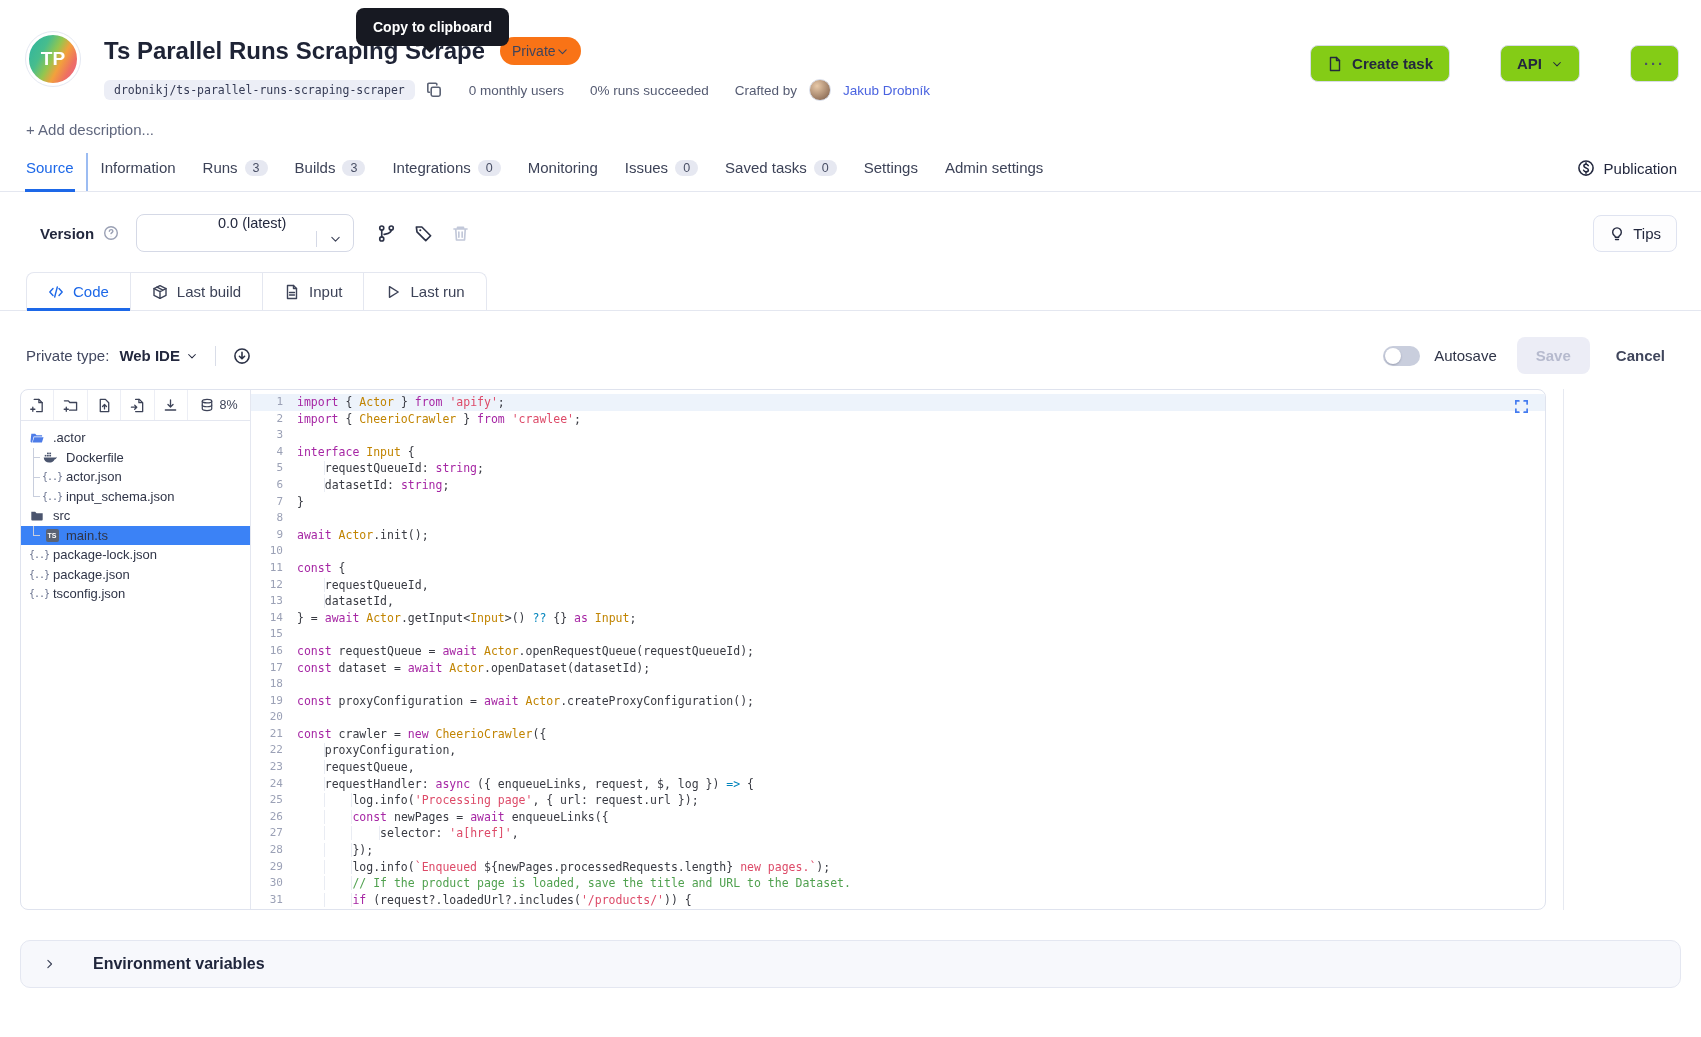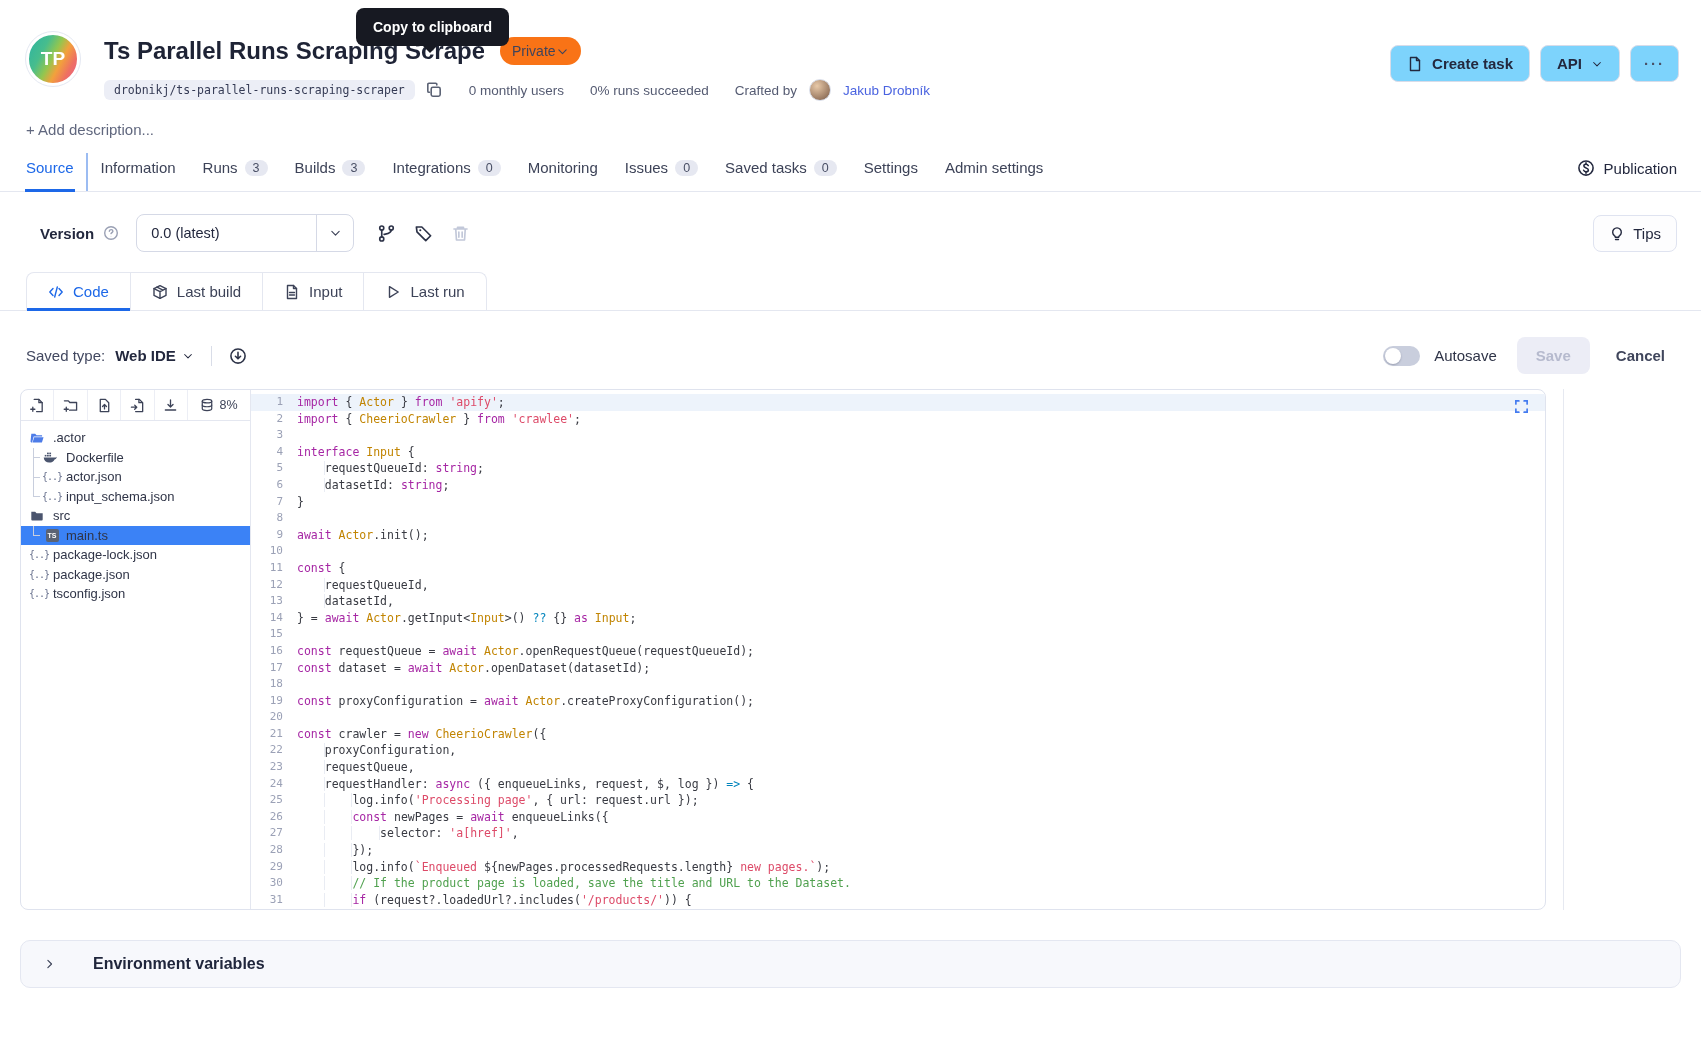--- a/index.html
+++ b/index.html
@@ -22,23 +22,23 @@
     font-size:11.5px; color:#343a54; }
   .icon16 { width:16px; height:16px; display:inline-flex; }
   .icon18 { width:18px; height:18px; display:inline-flex; }
   .copy-btn { color:#5a6173; cursor:pointer; margin-left:-2px; }
   .stat { margin-left:14px; }
   .crafted { margin-left:14px; }
   .mini-avatar { width:22px; height:22px; border-radius:50%; flex:none;
     background:radial-gradient(circle at 35% 30%, #e8c9a8, #9a7a62 70%, #6b5447); border:1px solid #d9dde8; }
   .author { color:#4a63e0; cursor:pointer; text-decoration:none; }
   .actions { margin-left:auto; display:flex; gap:10px; margin-top:13px; }
-  .btn { display:flex; align-items:center; gap:9px; background:#7dd3fc; border:1px solid #d8dce9; border-radius:8px;
+  .btn { display:flex; align-items:center; gap:9px; background:#84cc16; border:1px solid #d8dce9; border-radius:8px;
     padding:0 16px; height:37px; font-size:15px; font-weight:600; color:#23283e; cursor:pointer;
-    font-family:inherit; }
+    font-family:inherit;margin-left:40px; }
   .btn.square { padding:0 13px; letter-spacing:2px; font-weight:700; color:#4a5066; }
   .tooltip { position:absolute; left:356px; top:8px; background:#171922; color:#fff; font-size:14px; font-weight:600;
     padding:11px 17px; border-radius:8px; z-index:6; white-space:nowrap; }
   .tooltip::after { content:""; position:absolute; left:66px; bottom:-7px; border:8px solid transparent;
     border-top-color:#171922; border-bottom:none; }
   .add-desc { margin:20px 0 0 26px; font-size:15px; color:#60677e; cursor:pointer; }
 
   
   .tabbar { display:flex; align-items:flex-end; margin-top:21px; padding:0 24px 0 26px; border-bottom:1px solid #e4e7f0; }
   .tabs-list { display:flex; gap:27px; align-items:flex-end; }
@@ -49,21 +49,21 @@
   .tab.active::before { content:""; position:absolute; right:-14px; top:-6px; bottom:0; width:1.5px; background:#9cbcf2; }
   .cnt { background:#e6e8f1; border-radius:10px; padding:1px 8px; font-size:12.5px; color:#4a5066; }
   .pub { margin-left:auto; display:flex; align-items:center; gap:9px; font-size:15px; color:#23283e;
     padding-bottom:14px; cursor:pointer; }
 
   
   .vrow { display:flex; align-items:center; margin:22px 24px 0 40px; gap:9px; }
   .vlabel { font-size:15px; font-weight:600; color:#23283e; }
   .help { color:#9aa0b4; }
   .select { width:218px; height:38px; border:1px solid #d5d9e6; border-radius:8px; margin-left:8px;
-    display:flex; align-items:center; padding-left:14px; font-size:14.5px; color:#23283e; cursor:pointer; background:#fff; }
+    display:flex; align-items:center; padding-left:14px; font-size:14.5px; color:#23283e; cursor:pointer; background:#fff;flex-direction:column; }
   .select .sel-right { margin-left:auto; display:flex; align-items:center; align-self:stretch; }
   .select .divider { width:1px; background:#d5d9e6; align-self:stretch; }
   .select .chev { width:36px; display:flex; justify-content:center; color:#3d4358; }
   .vicons { display:flex; gap:18px; margin-left:14px; align-items:center; }
   .vicon { width:19px; height:19px; color:#2c3247; cursor:pointer; }
   .vicon.disabled { color:#c2c8d9; }
   .tips-btn { margin-left:auto; display:flex; align-items:center; gap:8px; border:1px solid #dfe3f0; background:#fdfdfe;
     border-radius:8px; height:37px; padding:0 15px; font-size:15px; font-weight:400; color:#23283e; cursor:pointer; }
 
   
@@ -332,21 +332,21 @@
         <span class="icon16">
           <svg viewBox="0 0 16 16" fill="none" stroke="currentColor" stroke-width="1.4" stroke-linecap="round" stroke-linejoin="round">
             <path d="M4.5 2.7v10.6L13.2 8z"></path>
           </svg>
         </span>
         <span>Last run</span>
       </div>
     </div>
 
   <div class="srow">
-    <span class="lbl">Saved type:</span>
+    <span class="lbl">Private type:</span>
     <span class="val">
       <span>Web IDE</span>
       <span class="icon16" style="width:12px;height:12px">
           <svg viewBox="0 0 16 16" fill="none" stroke="currentColor" stroke-width="1.4" stroke-linecap="round" stroke-linejoin="round">
             <path d="M3.5 6l4.5 4.5L12.5 6"></path>
           </svg>
         </span>
     </span>
     <span class="vdiv"></span>
     <span class="icon18 dl-icon">

